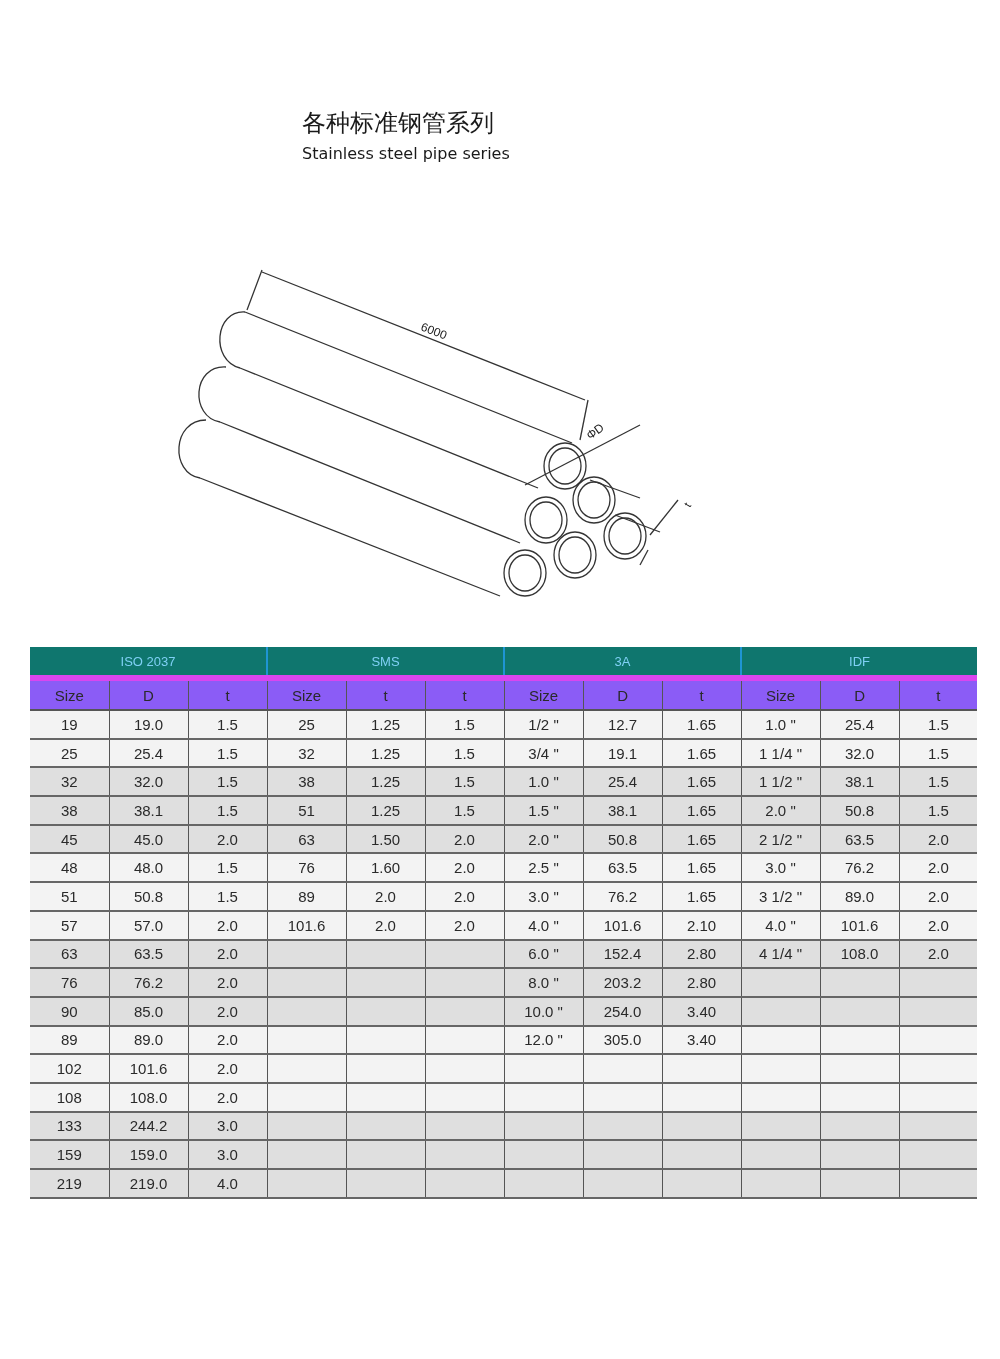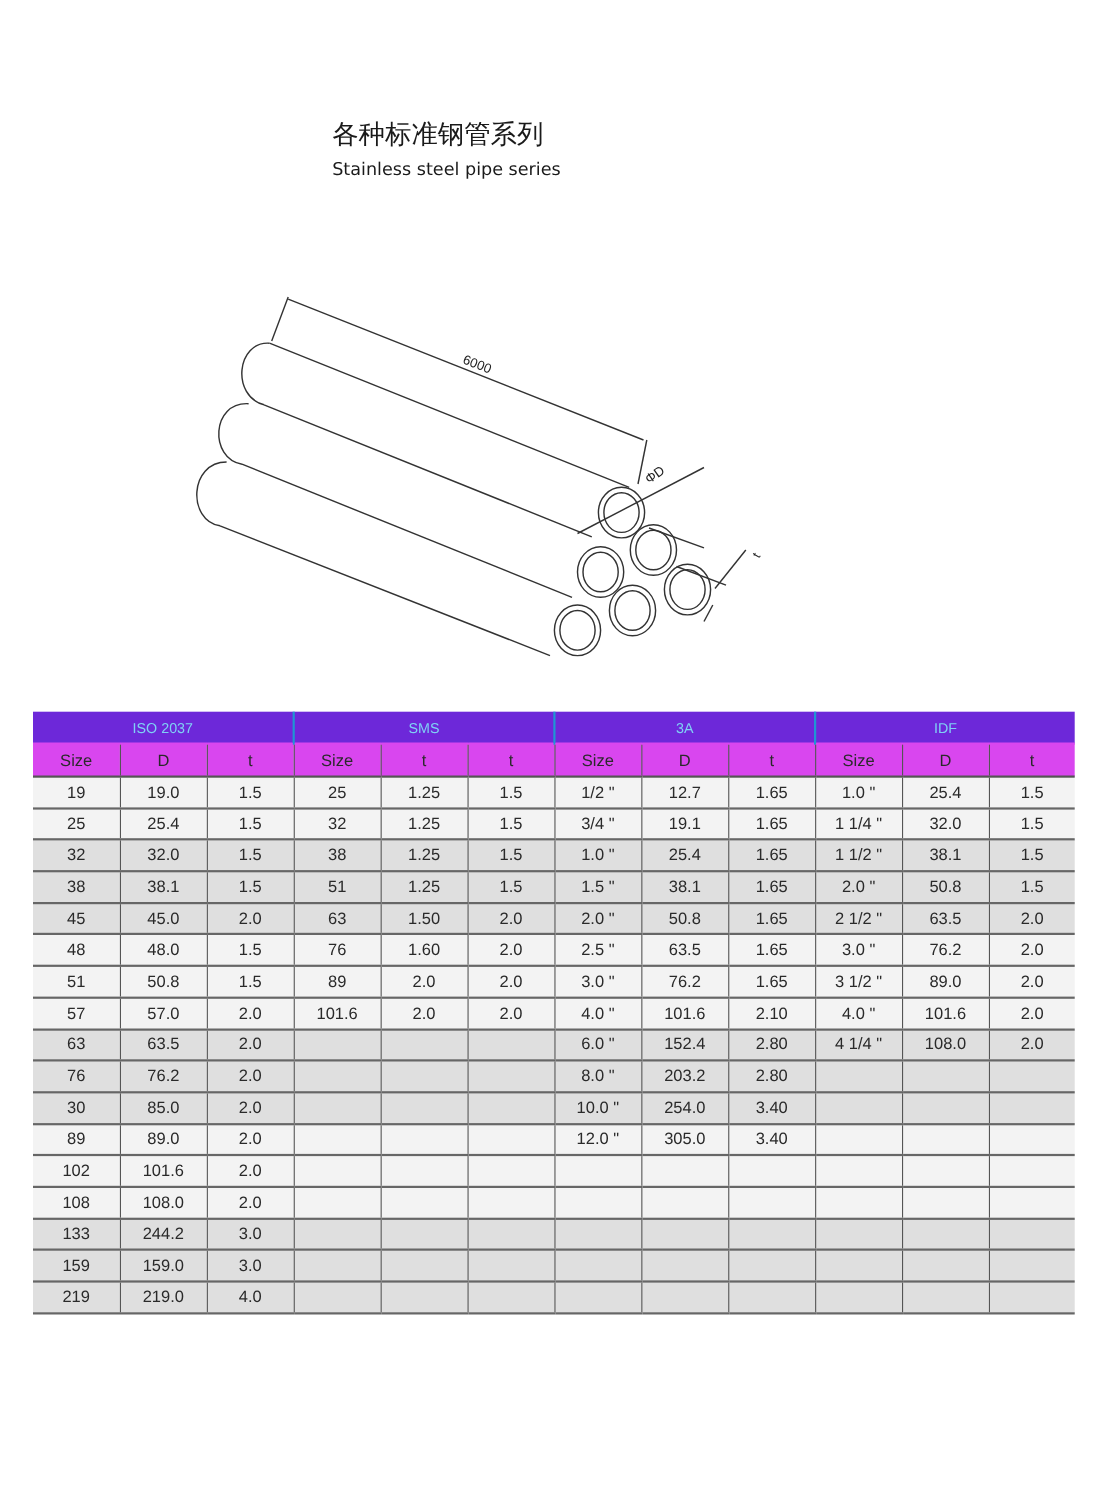--- a/index.html
+++ b/index.html
@@ -3,23 +3,23 @@
 <meta charset="utf-8">
 <style>
   html, body { margin:0; padding:0; background:#ffffff; }
   body { width:1000px; height:1359px; position:relative; overflow:hidden; font-family:"Liberation Sans", sans-serif; }
   .title-block { position:absolute; left:302px; top:108px; color:#1a1a1a; }
   .title-cn { font-family:Liberation Sans, sans-serif; font-size:24px; line-height:30px; letter-spacing:0px; }
   .title-en { font-family:"DejaVu Sans", sans-serif; font-size:16px; line-height:32px; }
   .diagram { position:absolute; left:170px; top:260px; width:560px; height:350px; }
   table.spec { position:absolute; left:30px; top:647px; width:947px; border-collapse:collapse; table-layout:fixed; }
   table.spec td, table.spec th { text-align:center; font-size:15px; color:#2a2a2a; padding:0; }
-  tr.group th { background:#6d28d9; color:#7fd0f5; font-weight:normal; font-size:13px; height:28px; border-right:2px solid #1f95d3; }
+  tr.group th { background:#0f766e; color:#7fd0f5; font-weight:normal; font-size:13px; height:28px; border-right:2px solid #1f95d3; }
   tr.group th:last-child { border-right:none; }
-  tr.cols td { height:28px; background:#d946ef; border-top:2px solid #d946ef; border-bottom:2px solid #555; border-right:1.5px solid #555; }
+  tr.cols td { height:28px; background:#8b5cf6; border-top:6px solid #d946ef; border-bottom:2px solid #555; border-right:1.5px solid #555; }
   tr.row td { height:26.7px; border-bottom:2px solid #666; border-right:1.5px solid #555; }
   tr.row td:last-child, tr.cols td:last-child { border-right:none; }
   tr.light td { background:#f3f3f3; }
   tr.dark td { background:#dfdfdf; }
 </style>
 </head>
 <body>
 
 <div class="title-block">
   <div class="title-cn">各种标准钢管系列</div>
@@ -238,21 +238,21 @@
         <td></td>
         <td></td>
         <td>8.0 "</td>
         <td>203.2</td>
         <td>2.80</td>
         <td></td>
         <td></td>
         <td></td>
       </tr>
       <tr class="row dark">
-        <td>30</td>
+        <td>90</td>
         <td>85.0</td>
         <td>2.0</td>
         <td></td>
         <td></td>
         <td></td>
         <td>10.0 "</td>
         <td>254.0</td>
         <td>3.40</td>
         <td></td>
         <td></td>

